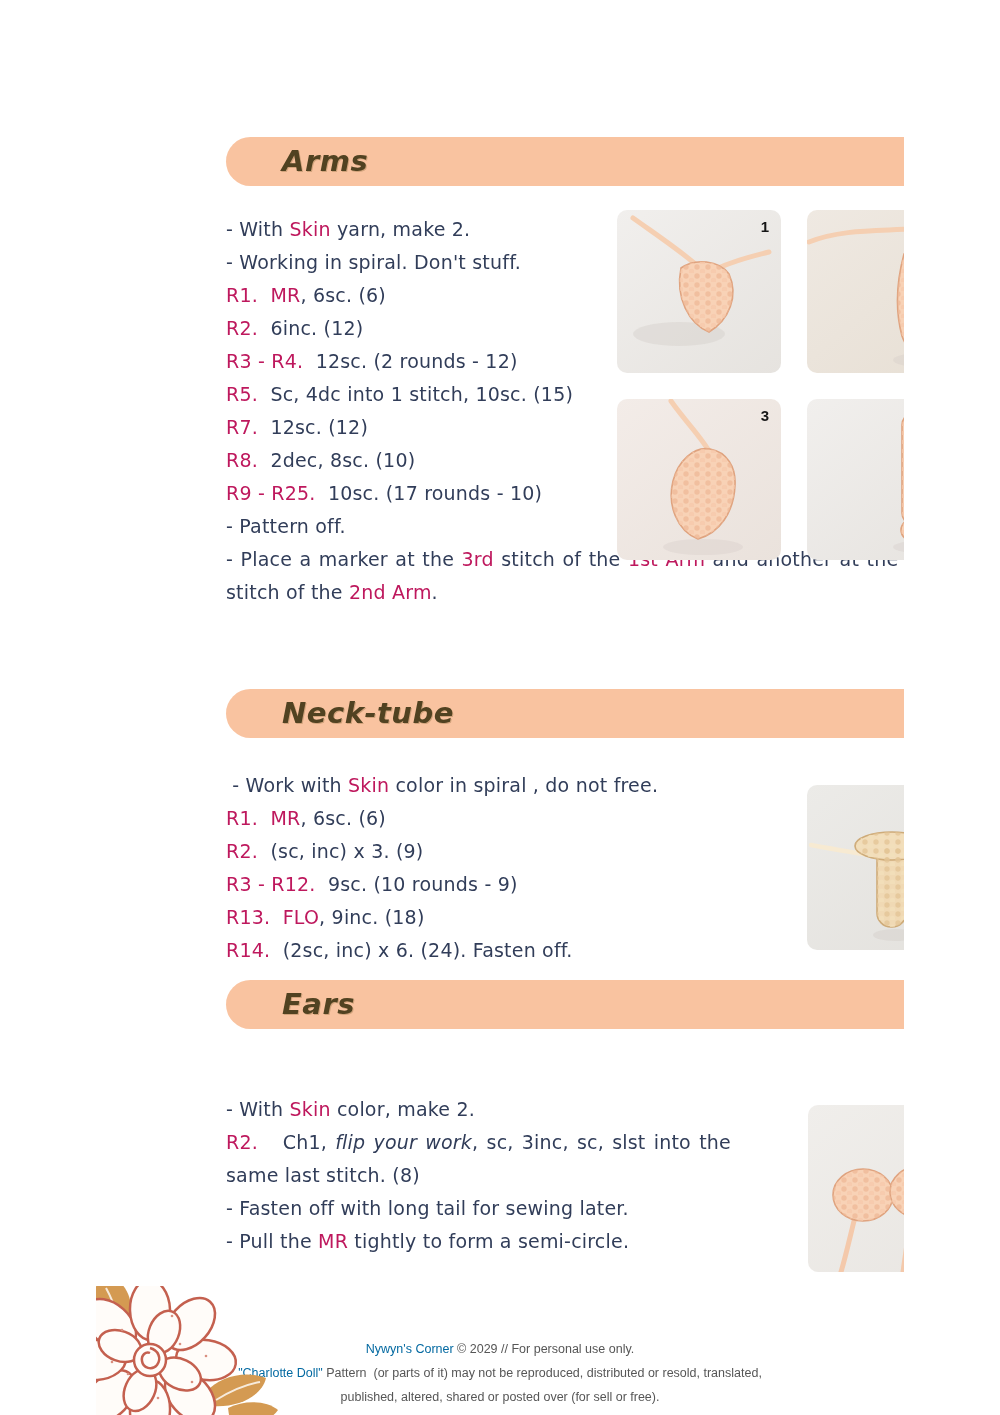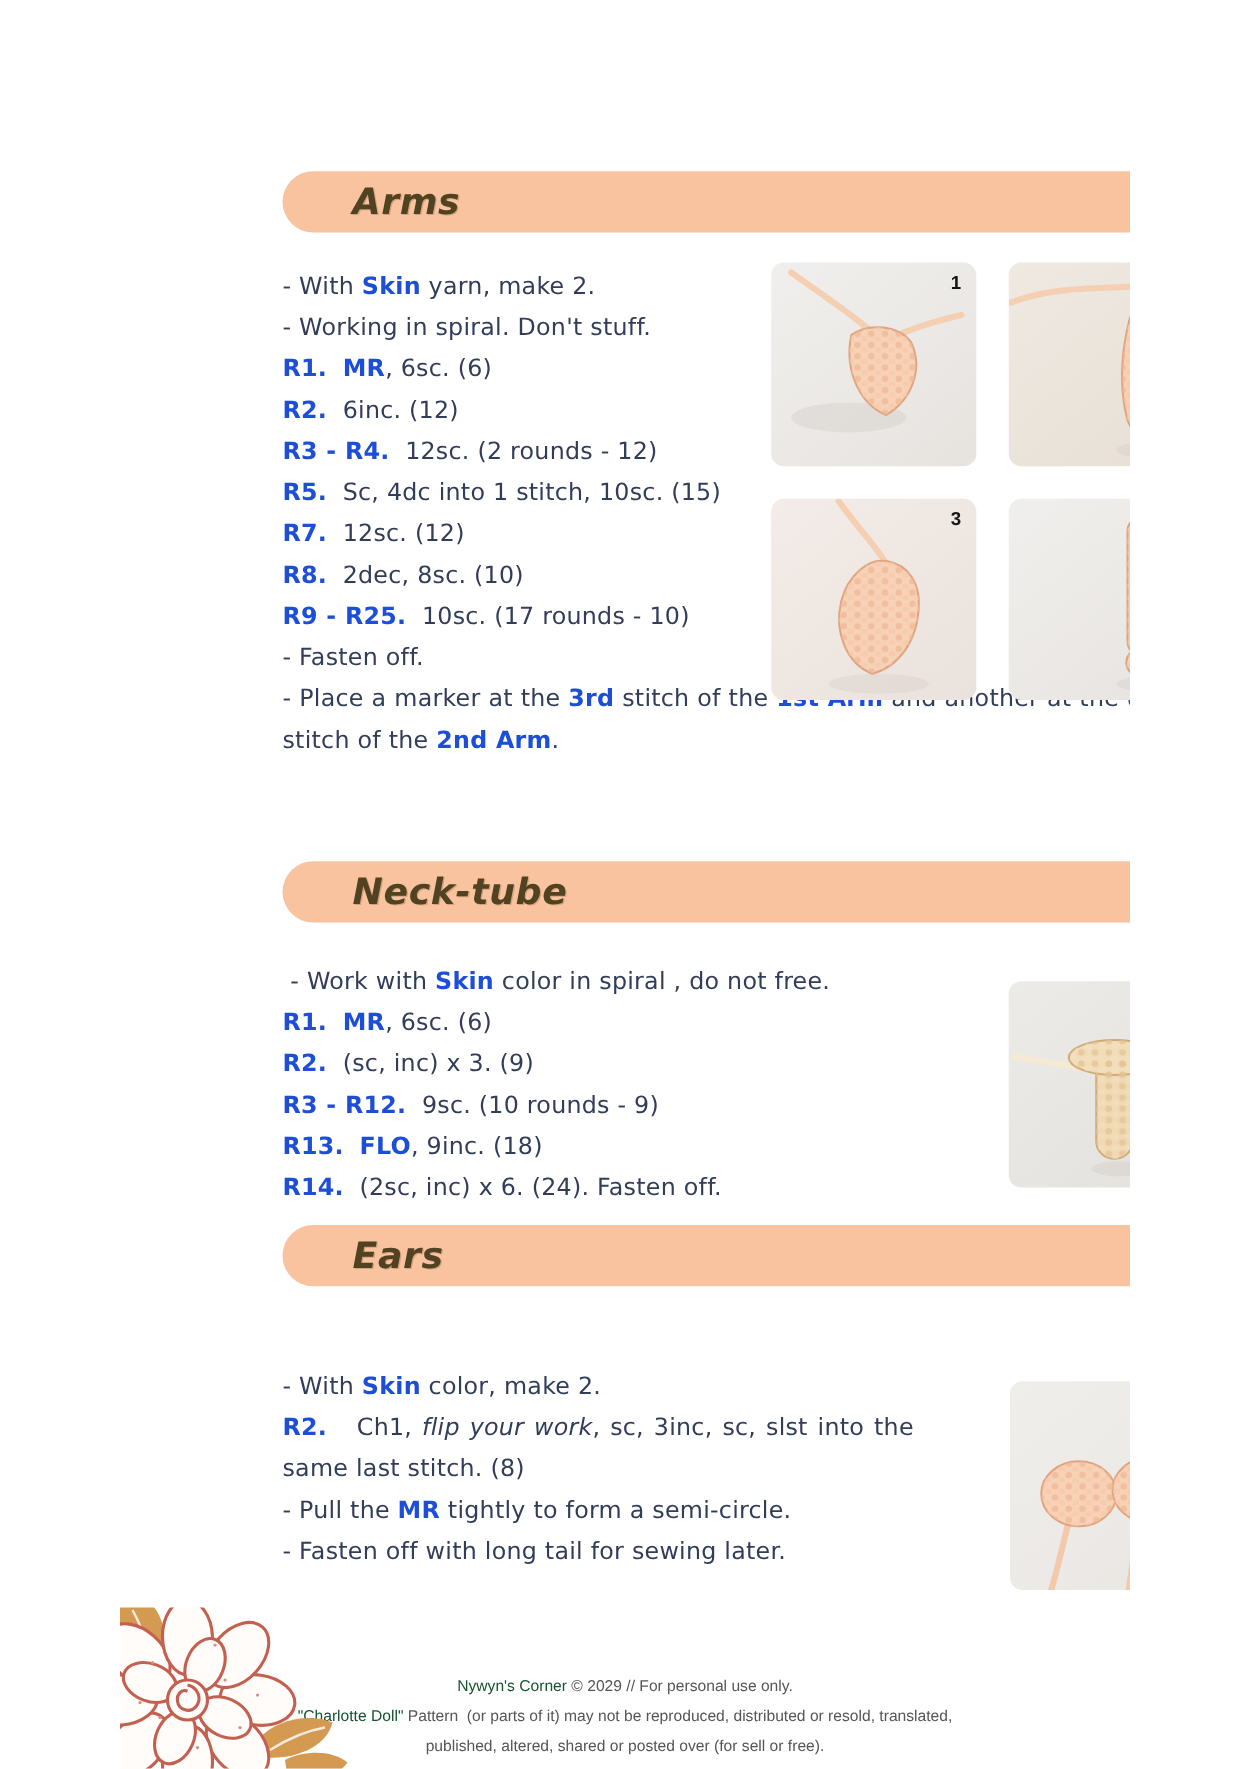--- a/index.html
+++ b/index.html
@@ -33,23 +33,23 @@
   .textcol {
     position:absolute; left:130px; width:712px;
     font-size:19px; color:#313d59; letter-spacing:0.2px;
   }
   .textcol .line { height:33px; line-height:33px; white-space:pre; }
   .textcol .para { line-height:33px; text-align:justify; }
   .arms-text { top:213px; }
   .neck-text { top:769px; }
   .ears-text { top:1093px; }
   .ears-text .para { width:505px; }
-  .seg-b { font-weight:bold; color:#1d4ed8; }
+  .seg-b { font-weight:normal; color:#be185d; }
   .seg-i { font-style:italic; }
-  .seg-a { color:#14532d; }
+  .seg-a { color:#0369a1; }
 
   
   .tile {
     position:absolute; border-radius:10px; overflow:hidden;
     background:linear-gradient(140deg,#f1efed,#e6e3df);
   }
   .tile svg { position:absolute; left:0; top:0; width:100%; height:100%; }
   .tile .num {
     position:absolute; top:8px; right:12px; z-index:2;
     font-family:"Liberation Sans", sans-serif;
@@ -86,21 +86,21 @@
   <div class="textcol arms-text">
       <div class="line"><span>- With </span><span class="seg-b">Skin</span><span> yarn, make 2.</span></div>
       <div class="line"><span>- Working in spiral. Don't stuff.</span></div>
       <div class="line"><span class="seg-b">R1.</span><span>  </span><span class="seg-b">MR</span><span>, 6sc. (6)</span></div>
       <div class="line"><span class="seg-b">R2.</span><span>  6inc. (12)</span></div>
       <div class="line"><span class="seg-b">R3 - R4.</span><span>  12sc. (2 rounds - 12)</span></div>
       <div class="line"><span class="seg-b">R5.</span><span>  Sc, 4dc into 1 stitch, 10sc. (15)</span></div>
       <div class="line"><span class="seg-b">R7.</span><span>  12sc. (12)</span></div>
       <div class="line"><span class="seg-b">R8.</span><span>  2dec, 8sc. (10)</span></div>
       <div class="line"><span class="seg-b">R9 - R25.</span><span>  10sc. (17 rounds - 10)</span></div>
-      <div class="line"><span>- Fasten off.</span></div>
+      <div class="line"><span>- Pattern off.</span></div>
       <div class="para"><span>- Place a marker at the </span><span class="seg-b">3rd</span><span> stitch of the </span><span class="seg-b">1st Arm</span><span> and another at the </span><span class="seg-b">8th</span><span> stitch of the </span><span class="seg-b">2nd Arm</span><span>.</span></div>
     </div>
 
   <div class="tile t1">
     <span class="num">1</span>
     <svg viewBox="0 0 164 163">
       <defs>
           <pattern id="p1" width="11" height="9" patternUnits="userSpaceOnUse">
         <circle cx="3" cy="3" r="2.7" fill="#efb997"></circle>
             <circle cx="8.5" cy="7.5" r="2.7" fill="#f6c9ab"></circle>
@@ -193,22 +193,22 @@
       <ellipse cx="85" cy="61" rx="37" ry="14" fill="url(#p5)" opacity="0.75"></ellipse>
     </svg>
   </div>
 
   <div class="pill pill-ears">
     <span class="pill-title">Ears</span>
   </div>
   <div class="textcol ears-text">
       <div class="line"><span>- With </span><span class="seg-b">Skin</span><span> color, make 2.</span></div>
       <div class="para"><span class="seg-b">R2.</span><span>&nbsp;&nbsp; Ch1, </span><span class="seg-i">flip your work</span><span>, sc, 3inc, sc, slst into the same last stitch. (8)</span></div>
+      <div class="line"><span>- Fasten off with long tail for sewing later.</span></div>
       <div class="line"><span>- Pull the </span><span class="seg-b">MR</span><span> tightly to form a semi-circle.</span></div>
-      <div class="line"><span>- Fasten off with long tail for sewing later.</span></div>
     </div>
 
   <div class="tile t6">
     <span class="num">6</span>
     <svg viewBox="0 0 160 167">
       <defs>
           <pattern id="p6" width="11" height="9" patternUnits="userSpaceOnUse">
         <circle cx="3" cy="3" r="2.7" fill="#efb997"></circle>
             <circle cx="8.5" cy="7.5" r="2.7" fill="#f6c9ab"></circle>
       </pattern>

